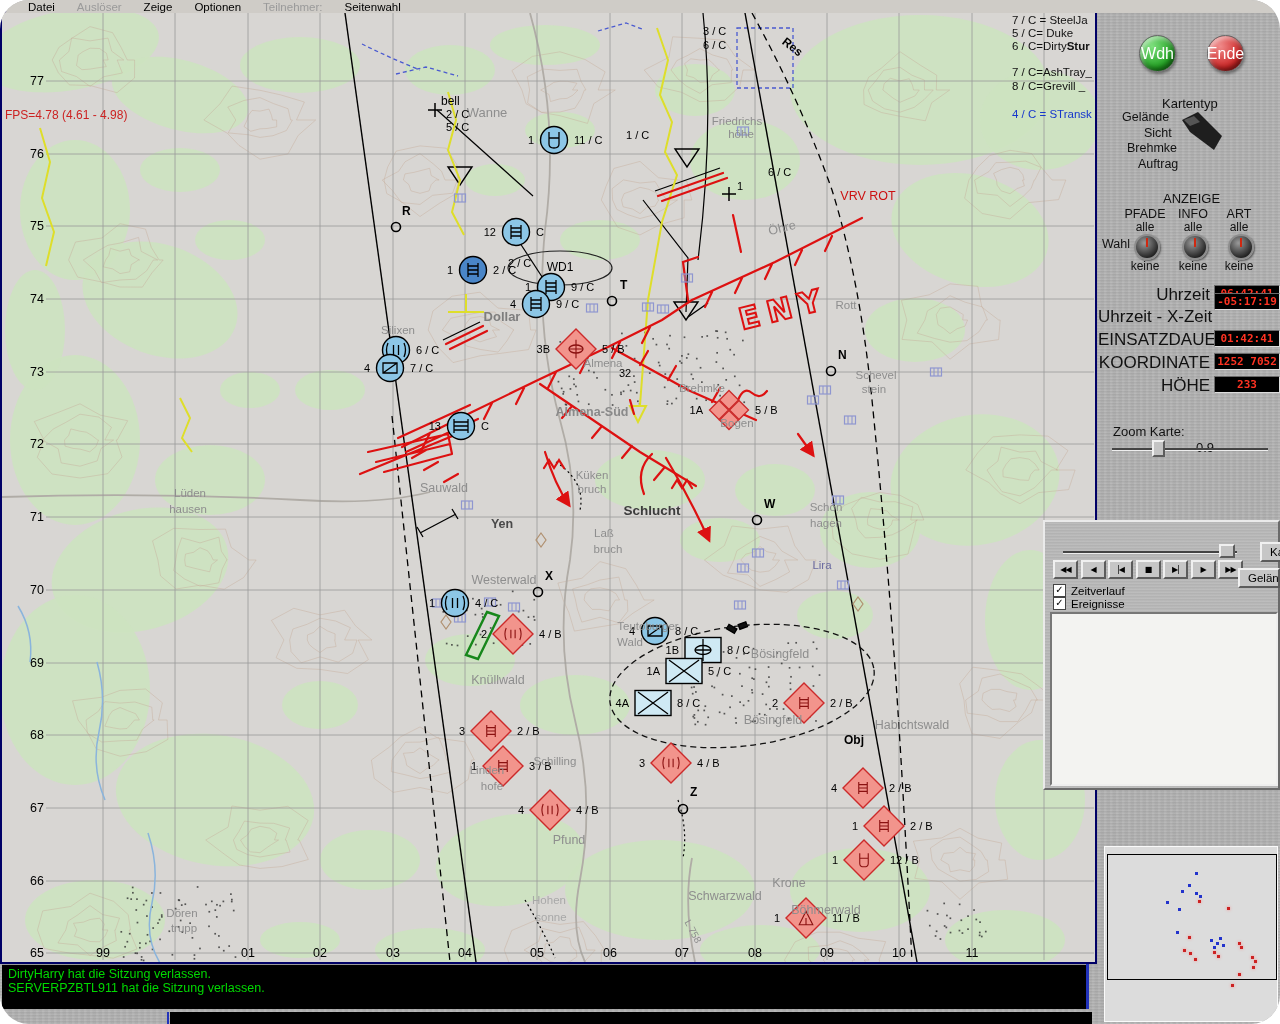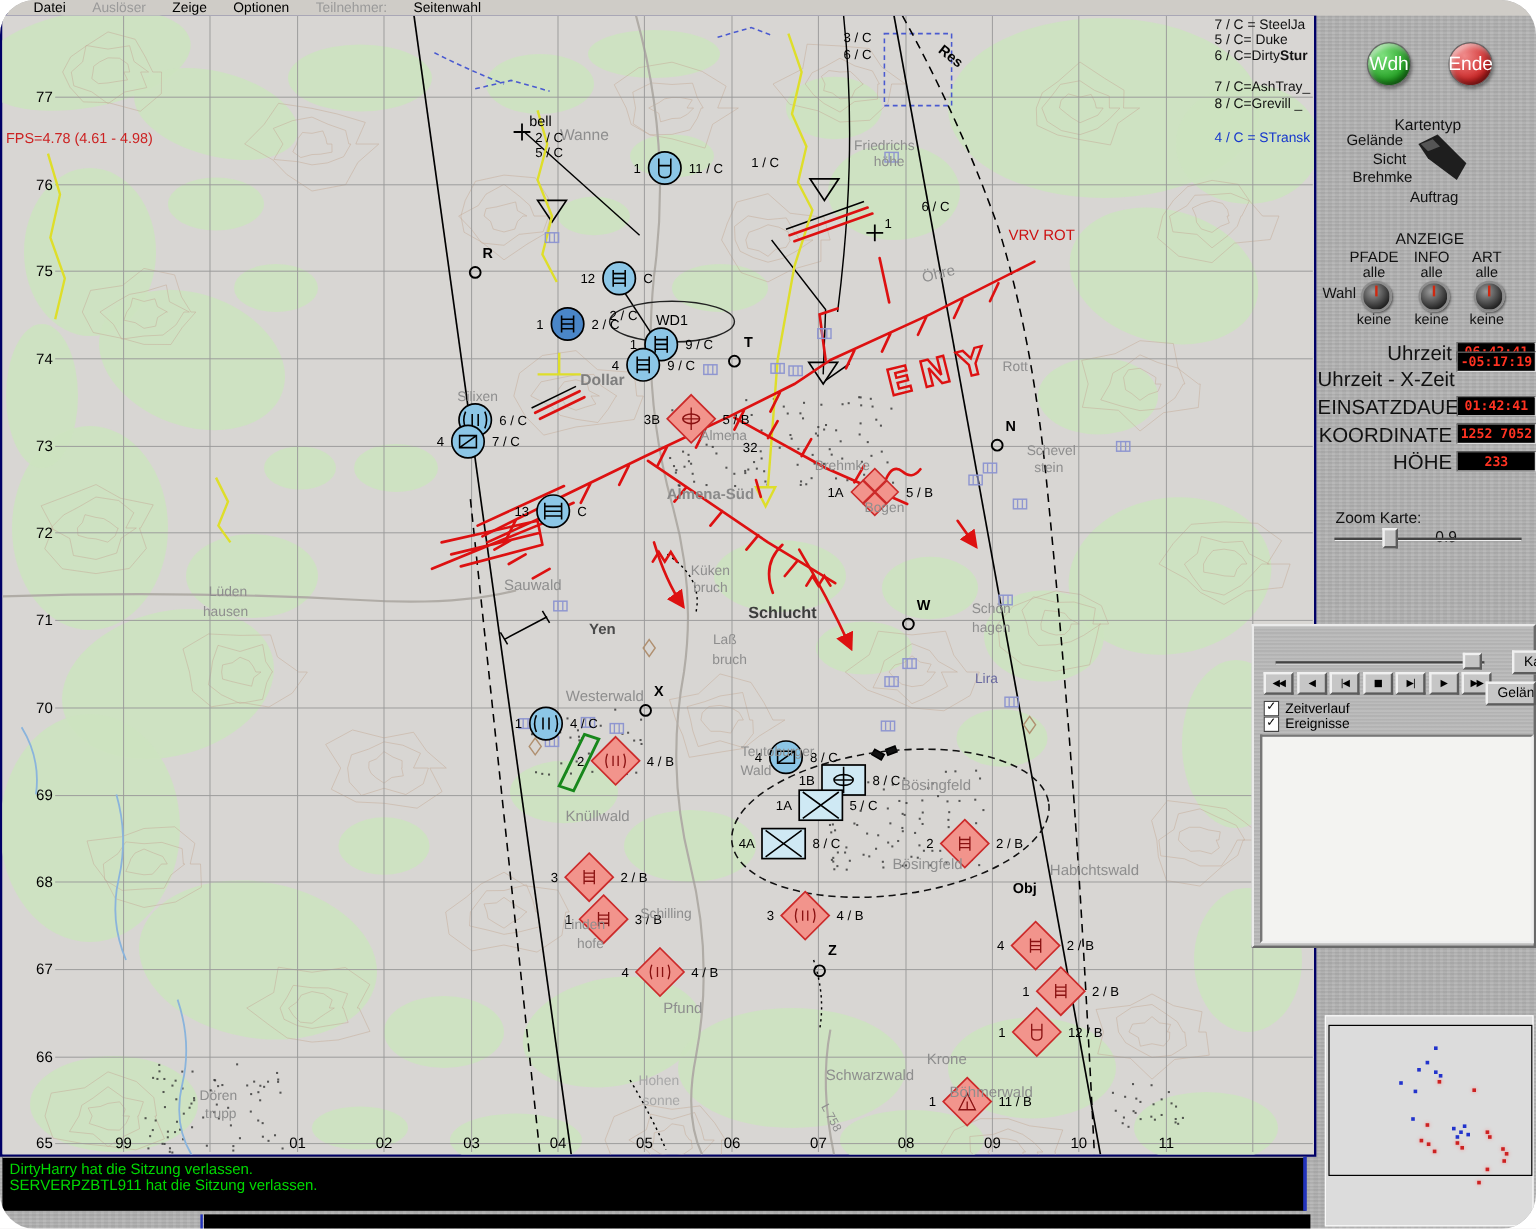--- a/index.html
+++ b/index.html
@@ -975,21 +975,21 @@
   </div>
 
   <div class="roundbtn btn-green" style="left:1139px;top:35px;">Wdh</div>
   <div class="roundbtn btn-red" style="left:1207px;top:35px;">Ende</div>
 
   <div class="panel-label" style="left:1162px;top:96px;text-align:center;">Kartentyp</div>
   <div id="ktyp-opts">
       <div class="ktyp-opt" style="left: 1122px; top: 110px;">Gelände</div>
       <div class="ktyp-opt" style="left: 1144px; top: 126px;">Sicht</div>
       <div class="ktyp-opt" style="left: 1127px; top: 141px;">Brehmke</div>
-      <div class="ktyp-opt" style="left: 1138px; top: 157px; margin-left: 37px;">Auftrag</div>
+      <div class="ktyp-opt" style="left: 1138px; top: 157px;">Auftrag</div>
     </div>
   <svg style="position:absolute;left:1180px;top:110px;z-index:10" width="46" height="42">
     <polygon points="2,10 18,2 42,26 34,40 10,22" fill="#1e1e1e"></polygon>
     <polygon points="4,10 14,6 20,12 10,16" fill="#555"></polygon>
   </svg>
 
   <div class="panel-label" style="left:1163px;top:191px;">ANZEIGE</div>
   <div id="anzeige">
       <div class="anz-name" style="left: 1115px; top: 207px;">PFADE</div>
       <div class="anz-sub" style="left: 1115px; top: 220px;">alle</div>

